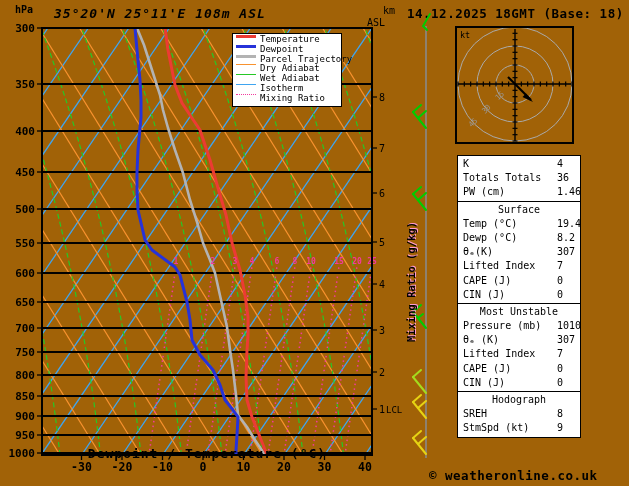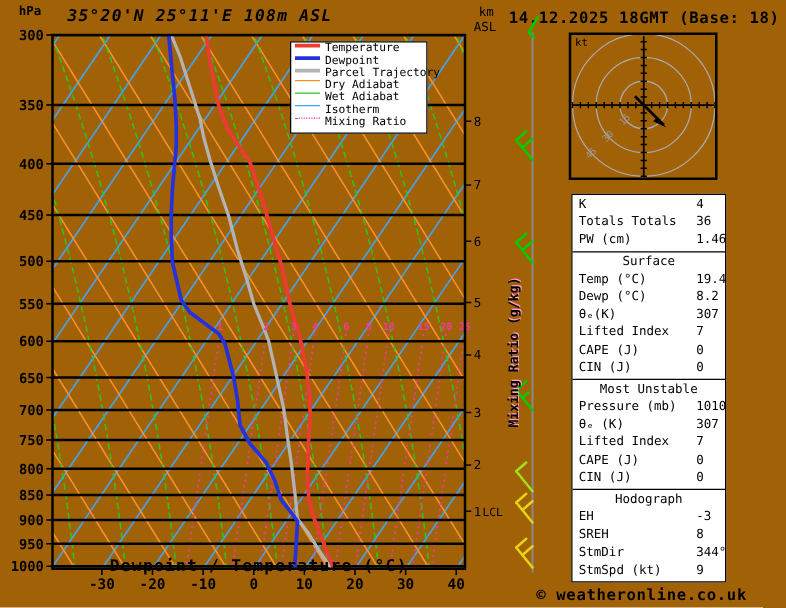--- a/index.html
+++ b/index.html
@@ -4,21 +4,21 @@
 <style>
   html,body{margin:0;padding:0;background:#fff;}
   #app{position:relative;width:629px;height:486px;background:#a16207;overflow:hidden;
        font-family:"DejaVu Sans Mono",monospace;color:#000;}
   .abs{position:absolute;}
   .b{font-weight:bold;}
   #station-title{left:54px;top:6px;font-size:13px;letter-spacing:1px;font-style:italic;}
   #valid-date{left:407px;top:6px;font-size:12.5px;letter-spacing:0.5px;}
   #hpa-label{left:15px;top:4px;font-size:10px;}
   #km-label{left:383px;top:5px;font-size:10px;}
-  #asl-label{left:379px;top:17px;font-size:10px;}
+  #asl-label{left:367px;top:17px;font-size:10px;}
   #xaxis-label{left:42px;top:446px;width:330px;text-align:center;font-size:13px;letter-spacing:1px;}
   #mix-axis-label{left:331px;top:276px;width:160px;font-size:10.5px;font-weight:bold;
       transform:rotate(-90deg);transform-origin:center;text-align:center;
       text-shadow:1px 1px 0 #ff9ad1;}
   #legend{left:232px;top:33px;width:110px;border:1.5px solid #000;background:#fff;
       padding:1px 0 2px 3px;box-sizing:border-box;}
   .lg-row{display:flex;align-items:flex-start;height:9.8px;font-size:9px;line-height:9px;white-space:nowrap;}
   .lg-line{width:20px;height:0;margin-right:4px;flex:0 0 20px;}
   #ind-table{left:457px;top:155px;width:124px;border:1.6px solid #000;background:#fff;
       box-sizing:border-box;font-size:10px;}
@@ -387,32 +387,24 @@
           <span class="tbl-val">0</span>
         </div>
         <div class="tbl-row">
           <span class="tbl-lab">CIN (J)</span>
           <span class="tbl-val">0</span>
         </div>
       </div>
       <div class="tbl-sec">
         <div class="sec-title">Hodograph</div>
         <div class="tbl-row">
-          <span class="tbl-lab">EH</span>
-          <span class="tbl-val">-3</span>
-        </div>
-        <div class="tbl-row">
           <span class="tbl-lab">SREH</span>
           <span class="tbl-val">8</span>
         </div>
         <div class="tbl-row">
-          <span class="tbl-lab">StmDir</span>
-          <span class="tbl-val">344°</span>
-        </div>
-        <div class="tbl-row">
           <span class="tbl-lab">StmSpd (kt)</span>
           <span class="tbl-val">9</span>
         </div>
       </div>
     </div>
 
   <span class="abs b" id="footer-credit">© weatheronline.co.uk</span>
 </div>
 
 </body></html>

